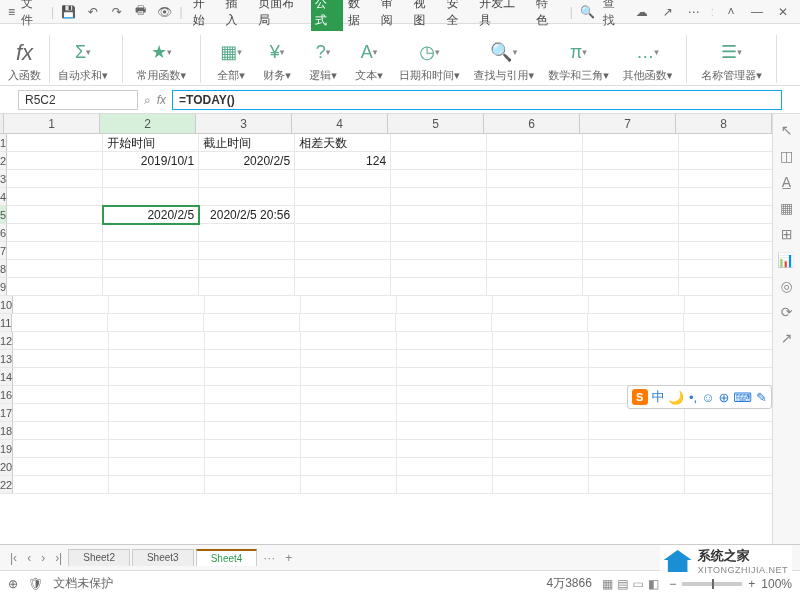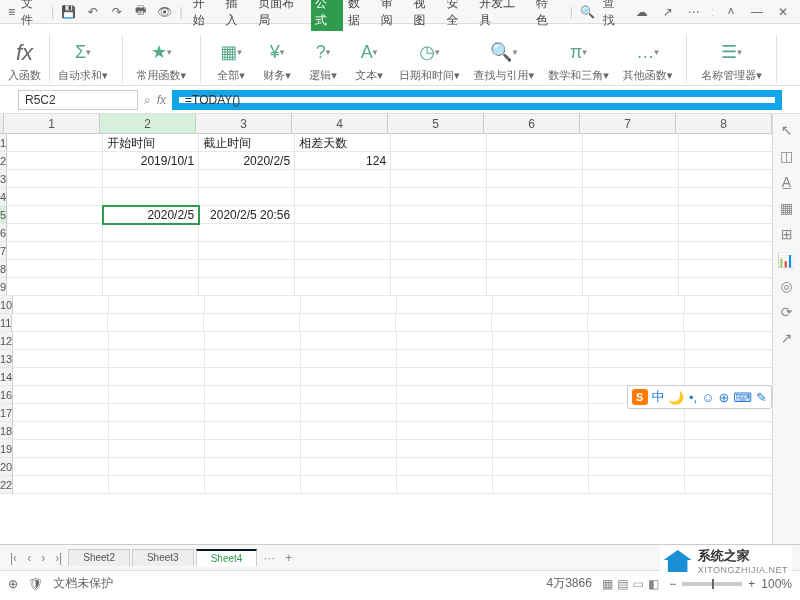--- a/index.html
+++ b/index.html
@@ -16,41 +16,41 @@
 .ribbon { height: 62px; background: #fff; border-bottom: 1px solid #ddd; display: flex; align-items: flex-end; padding: 4px 8px 2px; gap: 8px; }
 .ribbon .grp { display: flex; flex-direction: column; align-items: center; gap: 2px; color: #555; font-size: 11px; }
 .ribbon .grp .icon { width: 32px; height: 28px; display: flex; align-items: center; justify-content: center; color: #5a8; font-size: 18px; }
 .ribbon .grp .lbl { font-size: 11px; color: #666; white-space: nowrap; }
 .ribbon .fx-big { font-size: 22px; font-style: italic; color: #666; }
 .ribbon .vsep { width: 1px; height: 48px; background: #e0e0e0; }
 
 .formula-bar { height: 28px; border-bottom: 1px solid #ddd; display: flex; align-items: center; padding: 0 18px; gap: 6px; }
 .cell-ref-box { width: 120px; height: 20px; border: 1px solid #ccc; padding: 0 6px; display: flex; align-items: center; font-size: 12px; color: #333; }
 .fx-icons { display: flex; align-items: center; gap: 6px; color: #888; }
-.formula-input { flex: 1; height: 20px; border: 7px solid #0ea5e9; padding: 0 6px; display: flex; align-items: center; font-size: 12px; color: #333; background: #fff; }
+.formula-input { flex: 1; height: 20px; border: 1px solid #0ea5e9; padding: 0 6px; display: flex; align-items: center; font-size: 12px; color: #333; background: #fff; font-weight: bold; }
 
 .grid-area { position: relative; height: 430px; display: flex; }
 .grid-main { flex: 1; overflow: hidden; position: relative; }
 .col-headers { display: flex; height: 20px; background: #f3f3f3; border-bottom: 1px solid #ccc; }
 .corner { width: 30px; border-right: 1px solid #ccc; background: #eee; }
 .col-h { flex: 0 0 96px; border-right: 1px solid #ccc; text-align: center; line-height: 20px; color: #555; font-size: 12px; }
 .row { display: flex; height: 18px; }
 .row-h { width: 30px; border-right: 1px solid #ccc; border-bottom: 1px solid #e8e8e8; background: #f3f3f3; text-align: center; line-height: 18px; color: #555; font-size: 11px; }
 .row-h.sel { background: #d6f0dc; }
 .cell { flex: 0 0 96px; border-right: 1px solid #e8e8e8; border-bottom: 1px solid #e8e8e8; padding: 0 4px; line-height: 18px; font-size: 12px; color: #222; text-align: right; overflow: hidden; white-space: nowrap; }
 .cell.left { text-align: left; }
 .cell.active { outline: 2px solid #2e9b4f; outline-offset: -1px; background: #fff; position: relative; z-index: 2; }
 .col-h.sel { background: #d6f0dc; }
 
 .right-sidebar { width: 28px; background: #f7f7f7; border-left: 1px solid #ddd; display: flex; flex-direction: column; align-items: center; gap: 10px; padding-top: 8px; color: #888; font-size: 14px; }
 
 .sheet-tabs { height: 26px; border-top: 1px solid #ccc; display: flex; align-items: center; padding: 0 6px; gap: 2px; background: #f7f7f7; }
 .sheet-tabs .nav { color: #888; padding: 0 4px; }
 .sheet-tab { padding: 2px 14px; border: 1px solid #ccc; border-bottom: none; background: #eee; color: #555; font-size: 10px; }
-.sheet-tab.active { background: #fff; color: #2e9b4f; border-top: 2px solid #0f172a; }
+.sheet-tab.active { background: #fff; color: #2e9b4f; border-top: 2px solid #a16207; }
 
 .status-bar { height: 26px; border-top: 1px solid #ddd; display: flex; align-items: center; padding: 0 8px; gap: 10px; font-size: 12px; color: #666; background: #fff; }
 .status-bar .spacer { flex: 1; }
 .status-bar .view-btns { display: flex; gap: 4px; color: #888; }
 .status-bar .zoom { display: flex; align-items: center; gap: 6px; }
 
 .watermark { position: absolute; right: 8px; bottom: 23px; display: flex; align-items: center; gap: 6px; font-size: 13px; color: #333; background: rgba(255,255,255,0.9); padding: 2px 4px; }
 .watermark .house { width: 28px; height: 22px; background: #1b8fd6; clip-path: polygon(50% 0, 100% 45%, 85% 45%, 85% 100%, 15% 100%, 15% 45%, 0 45%); position: relative; }
 .watermark .txt small { display:block; font-size:9px; color:#888; letter-spacing:0.5px;}
 

